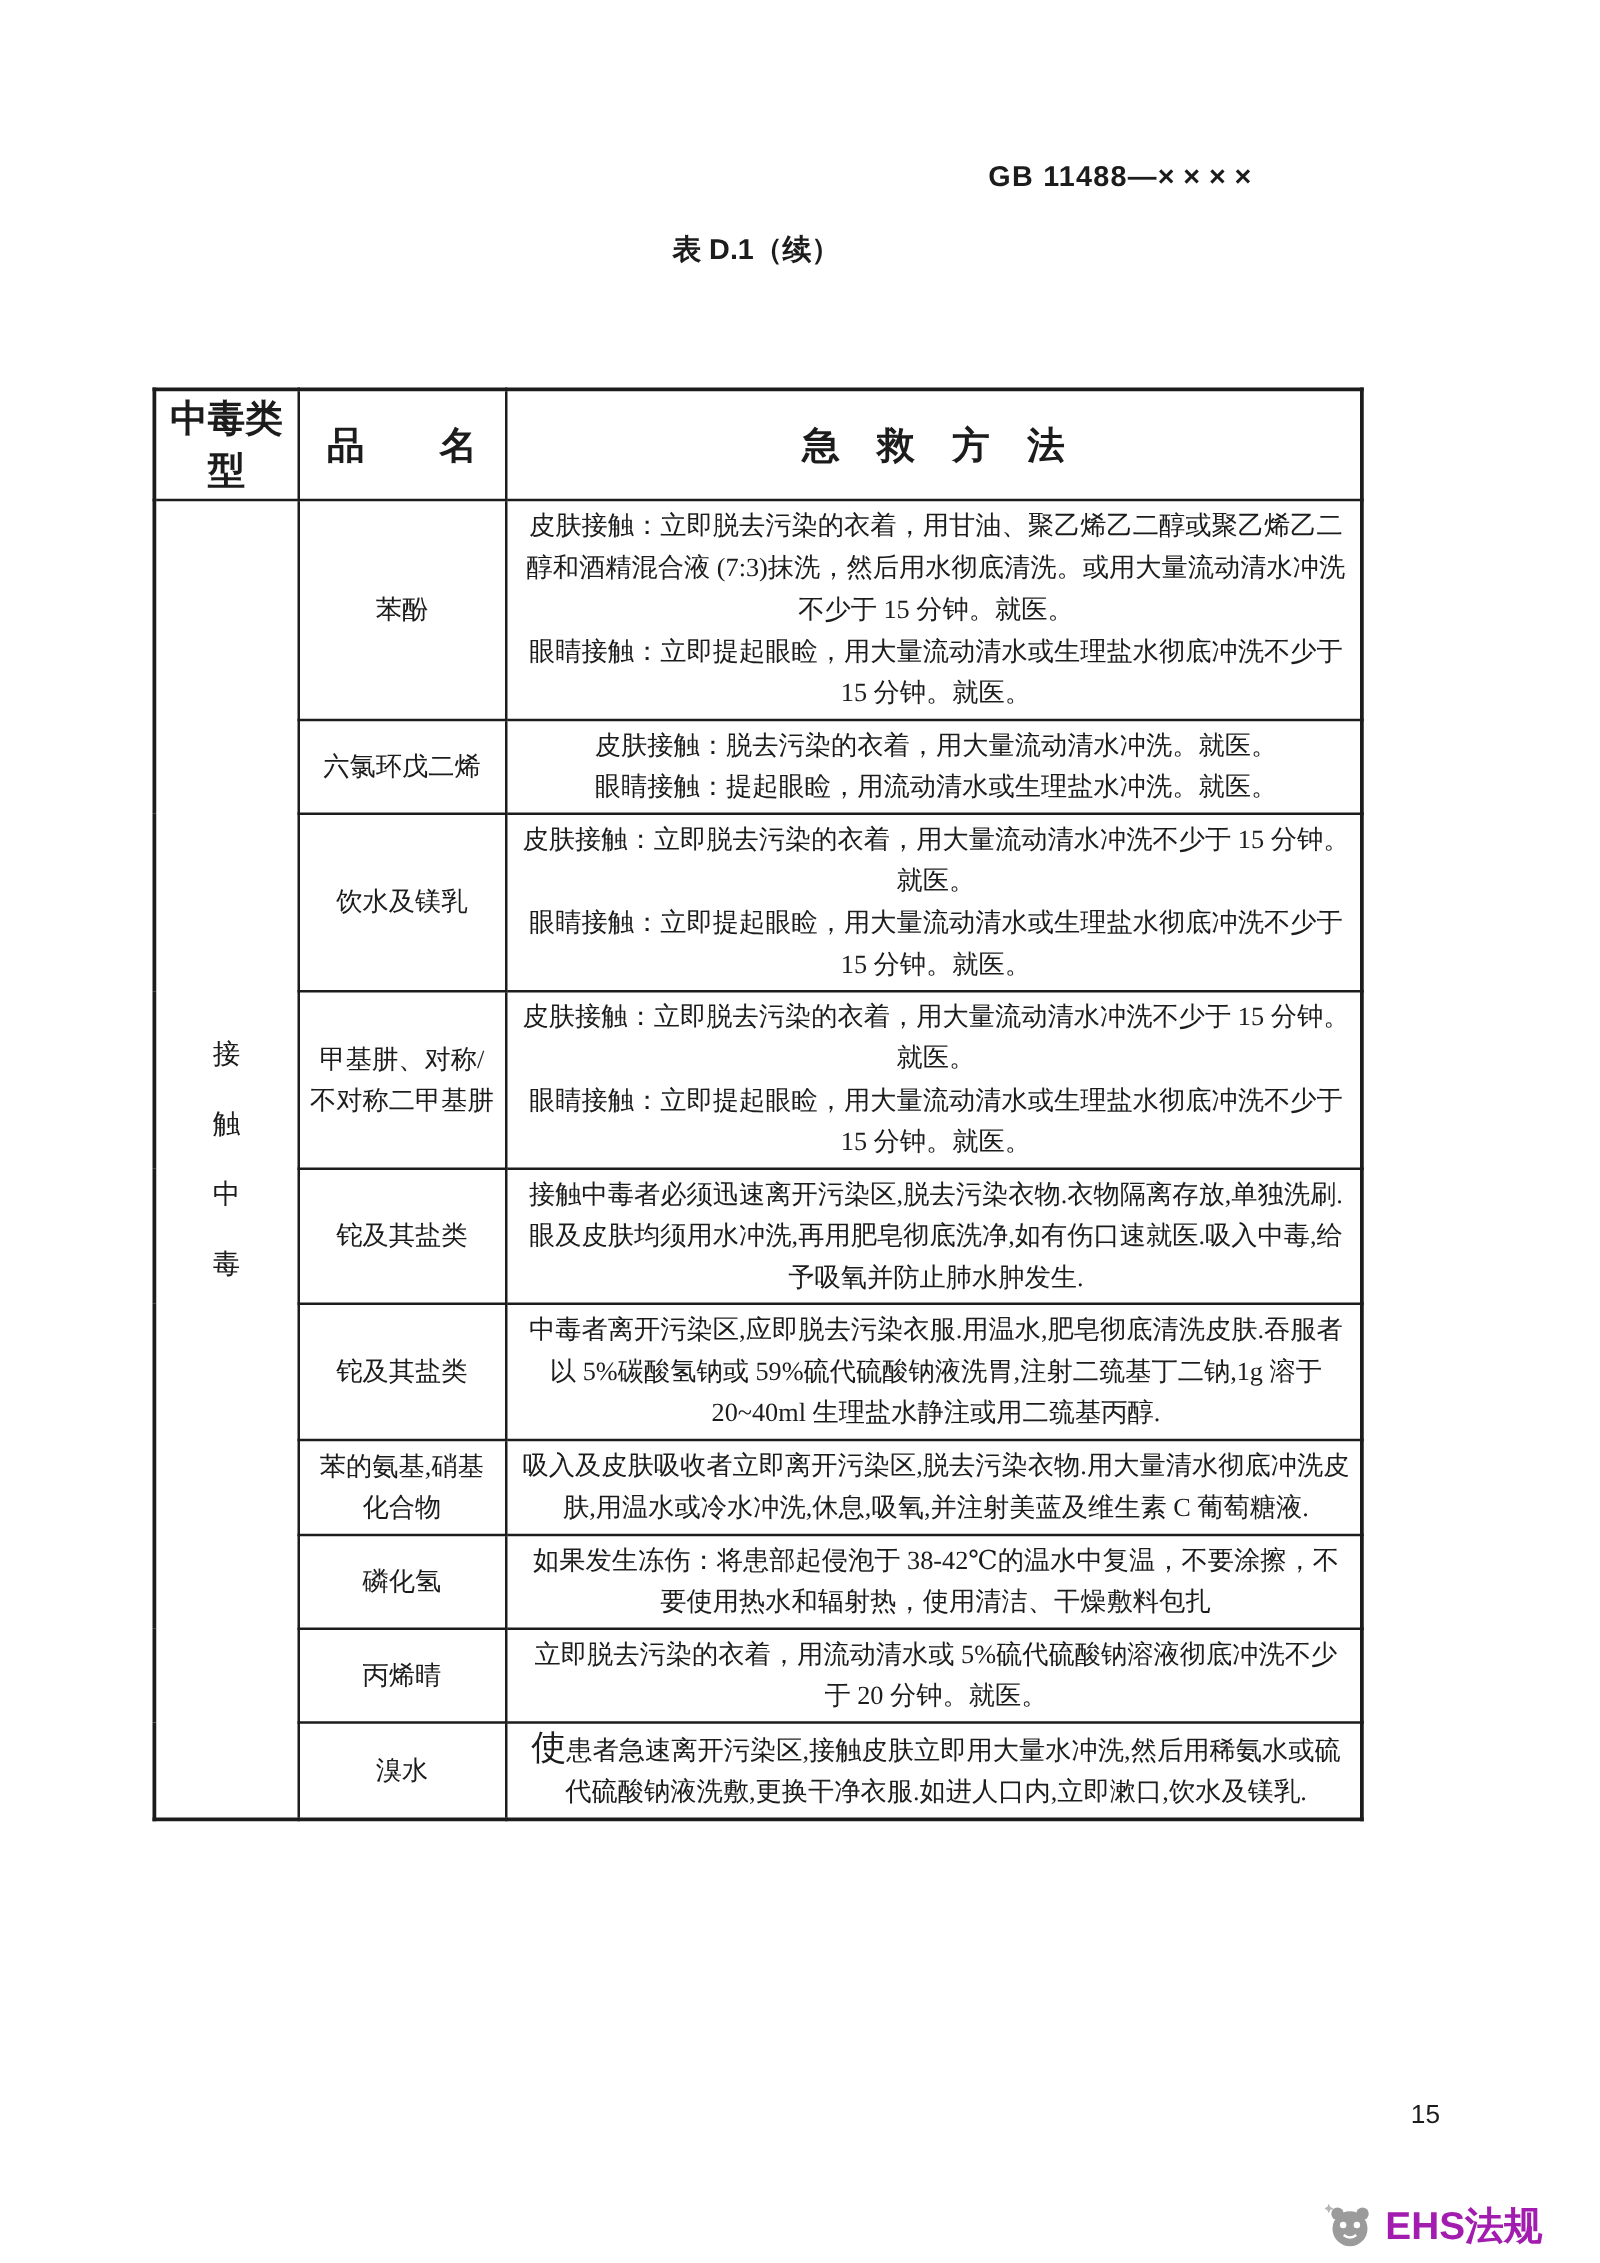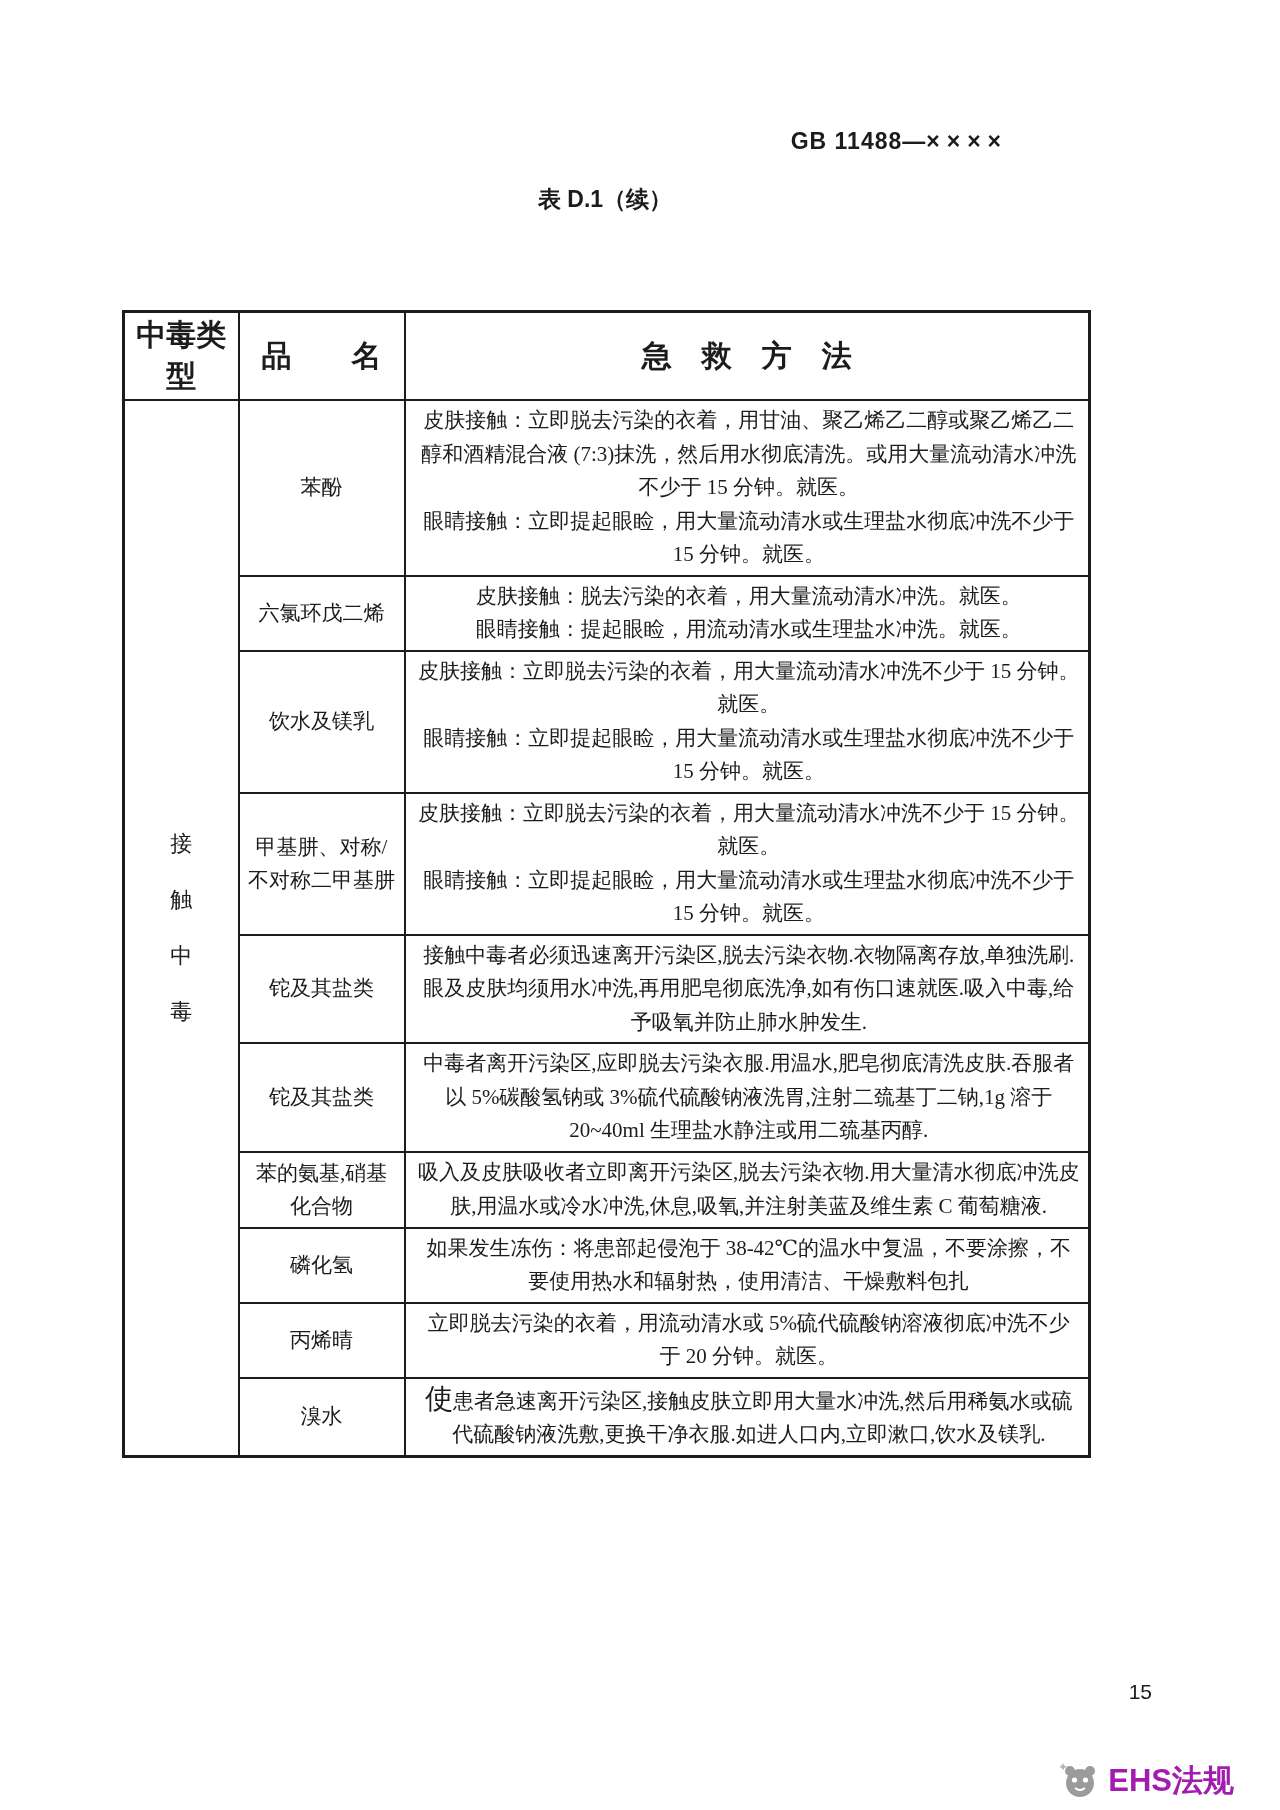--- a/index.html
+++ b/index.html
@@ -127,21 +127,21 @@
       </tr>
       <tr>
         <td class="name-cell">铊及其盐类</td>
         <td class="aid-cell">
           <p>接触中毒者必须迅速离开污染区,脱去污染衣物.衣物隔离存放,单独洗刷.眼及皮肤均须用水冲洗,再用肥皂彻底洗净,如有伤口速就医.吸入中毒,给予吸氧并防止肺水肿发生.</p>
         </td>
       </tr>
       <tr>
         <td class="name-cell">铊及其盐类</td>
         <td class="aid-cell">
-          <p>中毒者离开污染区,应即脱去污染衣服.用温水,肥皂彻底清洗皮肤.吞服者以 5%碳酸氢钠或 3%硫代硫酸钠液洗胃,注射二巯基丁二钠,1g 溶于 20~40ml 生理盐水静注或用二巯基丙醇.</p>
+          <p>中毒者离开污染区,应即脱去污染衣服.用温水,肥皂彻底清洗皮肤.吞服者以 5%碳酸氢钠或 59%硫代硫酸钠液洗胃,注射二巯基丁二钠,1g 溶于 20~40ml 生理盐水静注或用二巯基丙醇.</p>
         </td>
       </tr>
       <tr>
         <td class="name-cell">苯的氨基,硝基化合物</td>
         <td class="aid-cell">
           <p>吸入及皮肤吸收者立即离开污染区,脱去污染衣物.用大量清水彻底冲洗皮肤,用温水或冷水冲洗,休息,吸氧,并注射美蓝及维生素 C 葡萄糖液.</p>
         </td>
       </tr>
       <tr>
         <td class="name-cell">磷化氢</td>

